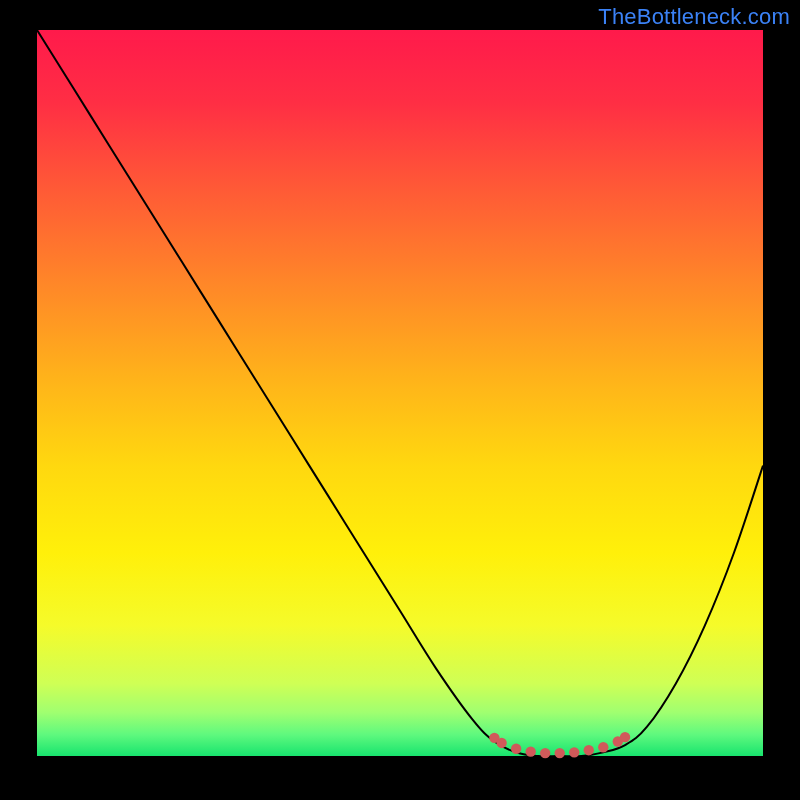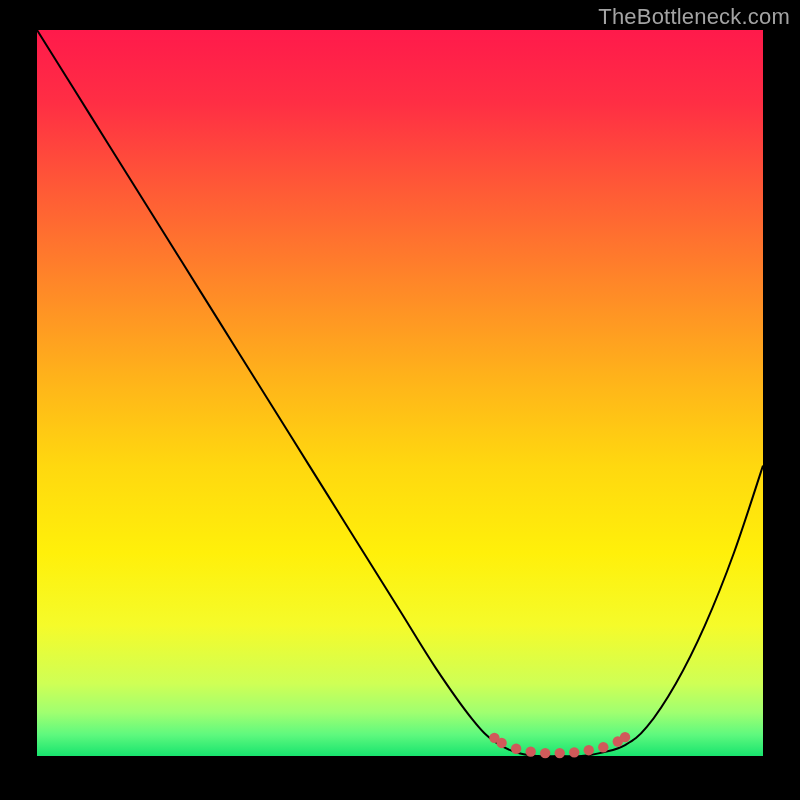--- a/index.html
+++ b/index.html
@@ -14,21 +14,21 @@
   .frame {
     position: relative;
     width: 800px;
     height: 800px;
     background: #000000;
   }
   .watermark {
     position: absolute;
     top: 4px;
     right: 10px;
-    color: #a3a3a3;
+    color: #3b82f6;
     font-size: 22px;
     font-family: Arial, sans-serif;
     letter-spacing: 0.2px;
   }
   svg {
     position: absolute;
     top: 0;
     left: 0;
   }
 </style>

